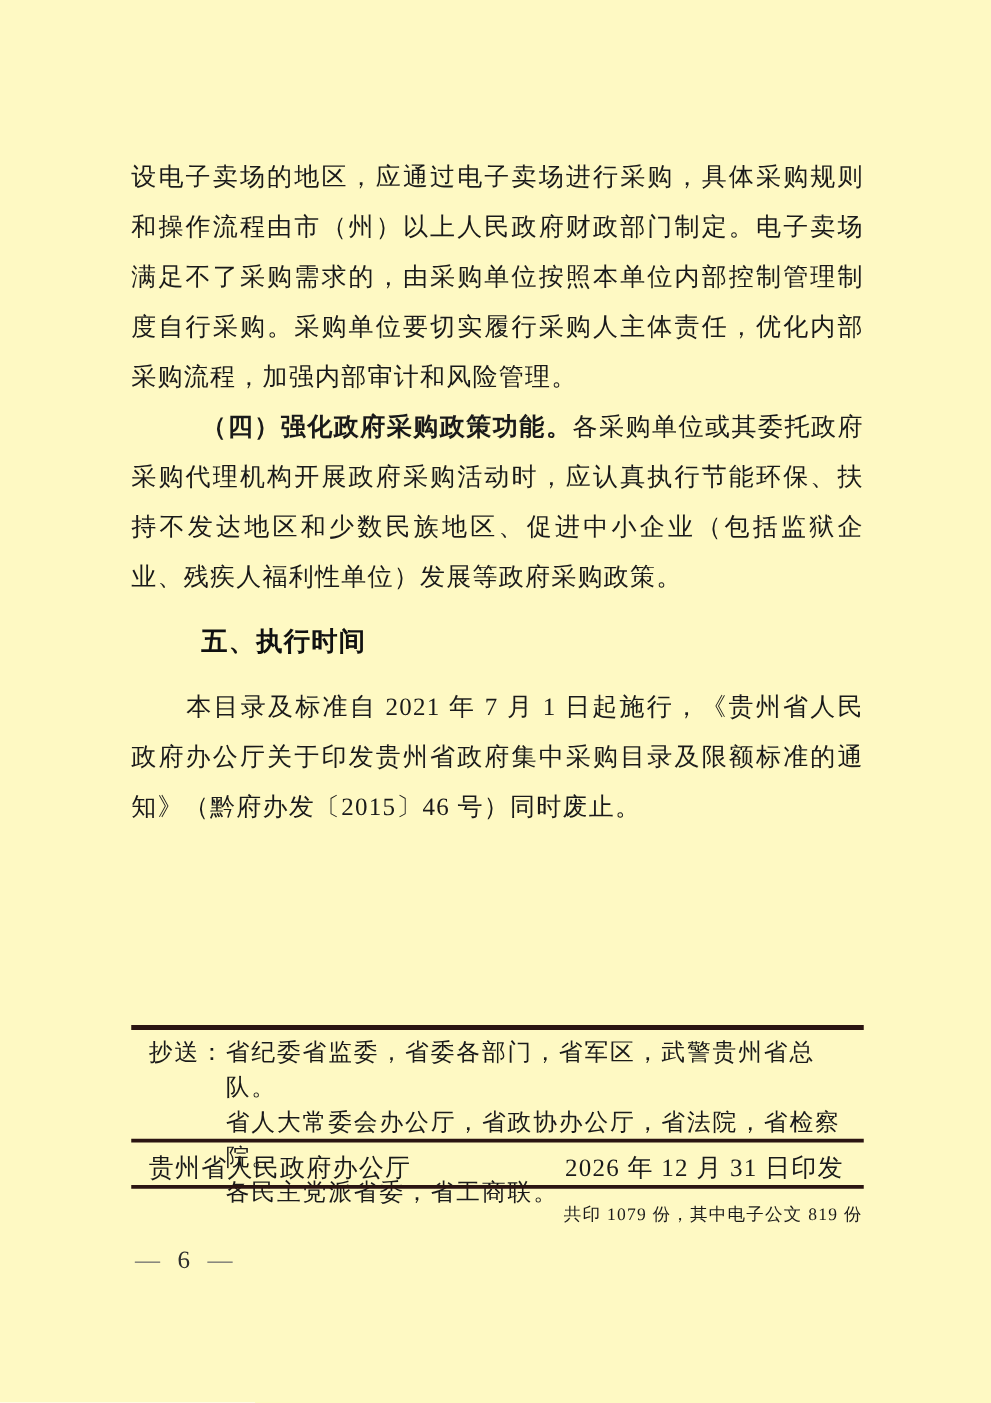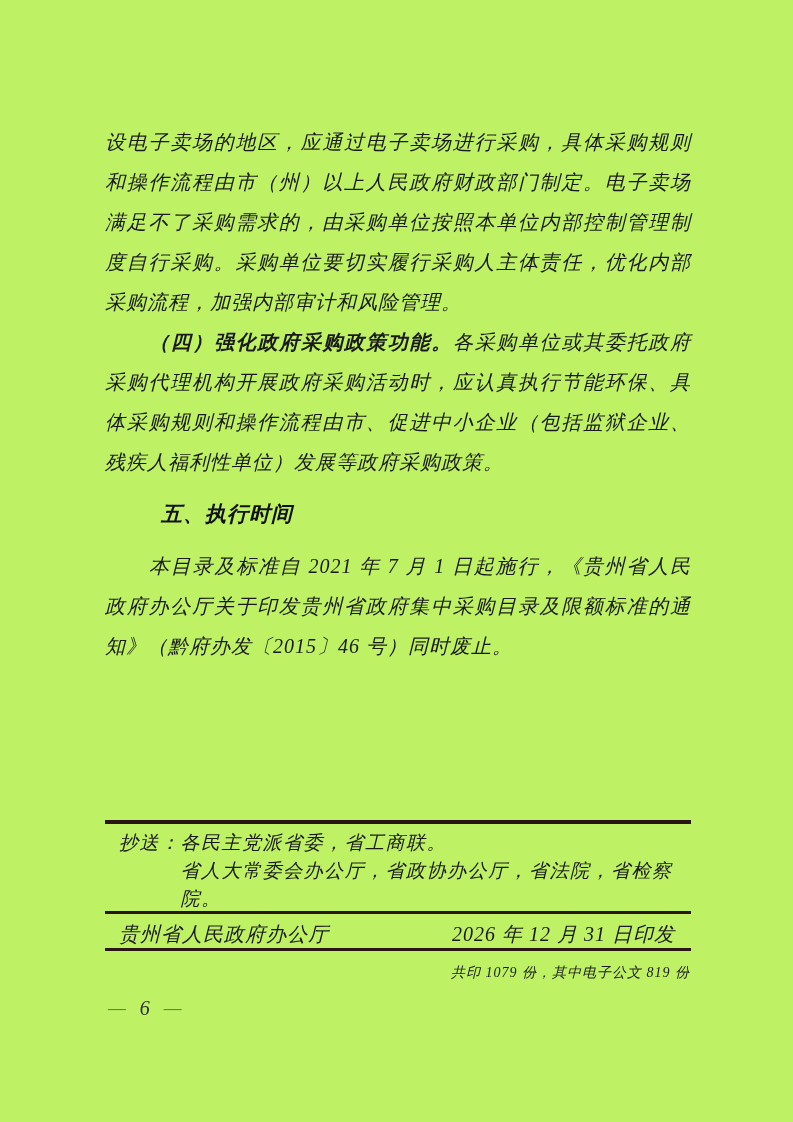--- a/index.html
+++ b/index.html
@@ -4,43 +4,43 @@
 <style>
   html, body {
     margin: 0;
     padding: 0;
     background: #ffffff;
   }
   .page {
     position: relative;
     width: 793px;
     height: 1122px;
-    background: #bef264;
+    background: #fef9c3;
     overflow: hidden;
     font-family: "Liberation Serif", "DejaVu Serif", serif;
     color: #1a1a1a;
-    font-style: italic;
   }
   .content {
     position: absolute;
     left: 105px;
     top: 122px;
     width: 586px;
   }
   .body-para {
     margin: 0;
     font-size: 20px;
     line-height: 40px;
     letter-spacing: 1px;
     text-align: justify;
     color: #1a1a1a;
   }
   .indent { text-indent: 2.2em; }
   .para2-heading {
     font-weight: bold;
+    margin-left: 12px;
   }
   .section-heading {
     margin: 12px;
     font-family: "Liberation Sans", "DejaVu Sans", sans-serif;
     font-weight: bold;
     font-size: 21px;
     line-height: 40px;
     letter-spacing: 1px;
     text-indent: 2.1em;
     color: #111111;
@@ -105,33 +105,34 @@
   .page-num .num { color: #2e2e2e; }
 </style>
 </head>
 <body>
 
 <div class="page">
 
   <div class="content">
     <p class="body-para">设电子卖场的地区，应通过电子卖场进行采购，具体采购规则和操作流程由市（州）以上人民政府财政部门制定。电子卖场满足不了采购需求的，由采购单位按照本单位内部控制管理制度自行采购。采购单位要切实履行采购人主体责任，优化内部采购流程，加强内部审计和风险管理。</p>
     <p class="body-para indent">
-      <span class="para2-heading">（四）强化政府采购政策功能。</span><span>各采购单位或其委托政府采购代理机构开展政府采购活动时，应认真执行节能环保、具体采购规则和操作流程由市、促进中小企业（包括监狱企业、残疾人福利性单位）发展等政府采购政策。</span>
+      <span class="para2-heading">（四）强化政府采购政策功能。</span><span>各采购单位或其委托政府采购代理机构开展政府采购活动时，应认真执行节能环保、扶持不发达地区和少数民族地区、促进中小企业（包括监狱企业、残疾人福利性单位）发展等政府采购政策。</span>
     </p>
     <h2 class="section-heading">五、执行时间</h2>
     <p class="body-para indent">本目录及标准自 2021 年 7 月 1 日起施行，《贵州省人民政府办公厅关于印发贵州省政府集中采购目录及限额标准的通知》（黔府办发〔2015〕46 号）同时废止。</p>
   </div>
 
   <div class="rule rule-top" style="background: rgb(43, 21, 18);"></div>
 
   <div class="cc-block">
     <span class="cc-label">抄送：</span>
     <div class="cc-lines">
+      <div>省纪委省监委，省委各部门，省军区，武警贵州省总队。</div>
+      <div>省人大常委会办公厅，省政协办公厅，省法院，省检察院。</div>
       <div>各民主党派省委，省工商联。</div>
-      <div>省人大常委会办公厅，省政协办公厅，省法院，省检察院。</div>
     </div>
   </div>
 
   <div class="rule rule-mid" style="background: rgb(43, 21, 18);"></div>
 
   <div class="issuer-row">
     <span>贵州省人民政府办公厅</span>
     <span>2026 年 12 月 31 日印发</span>
   </div>
 

